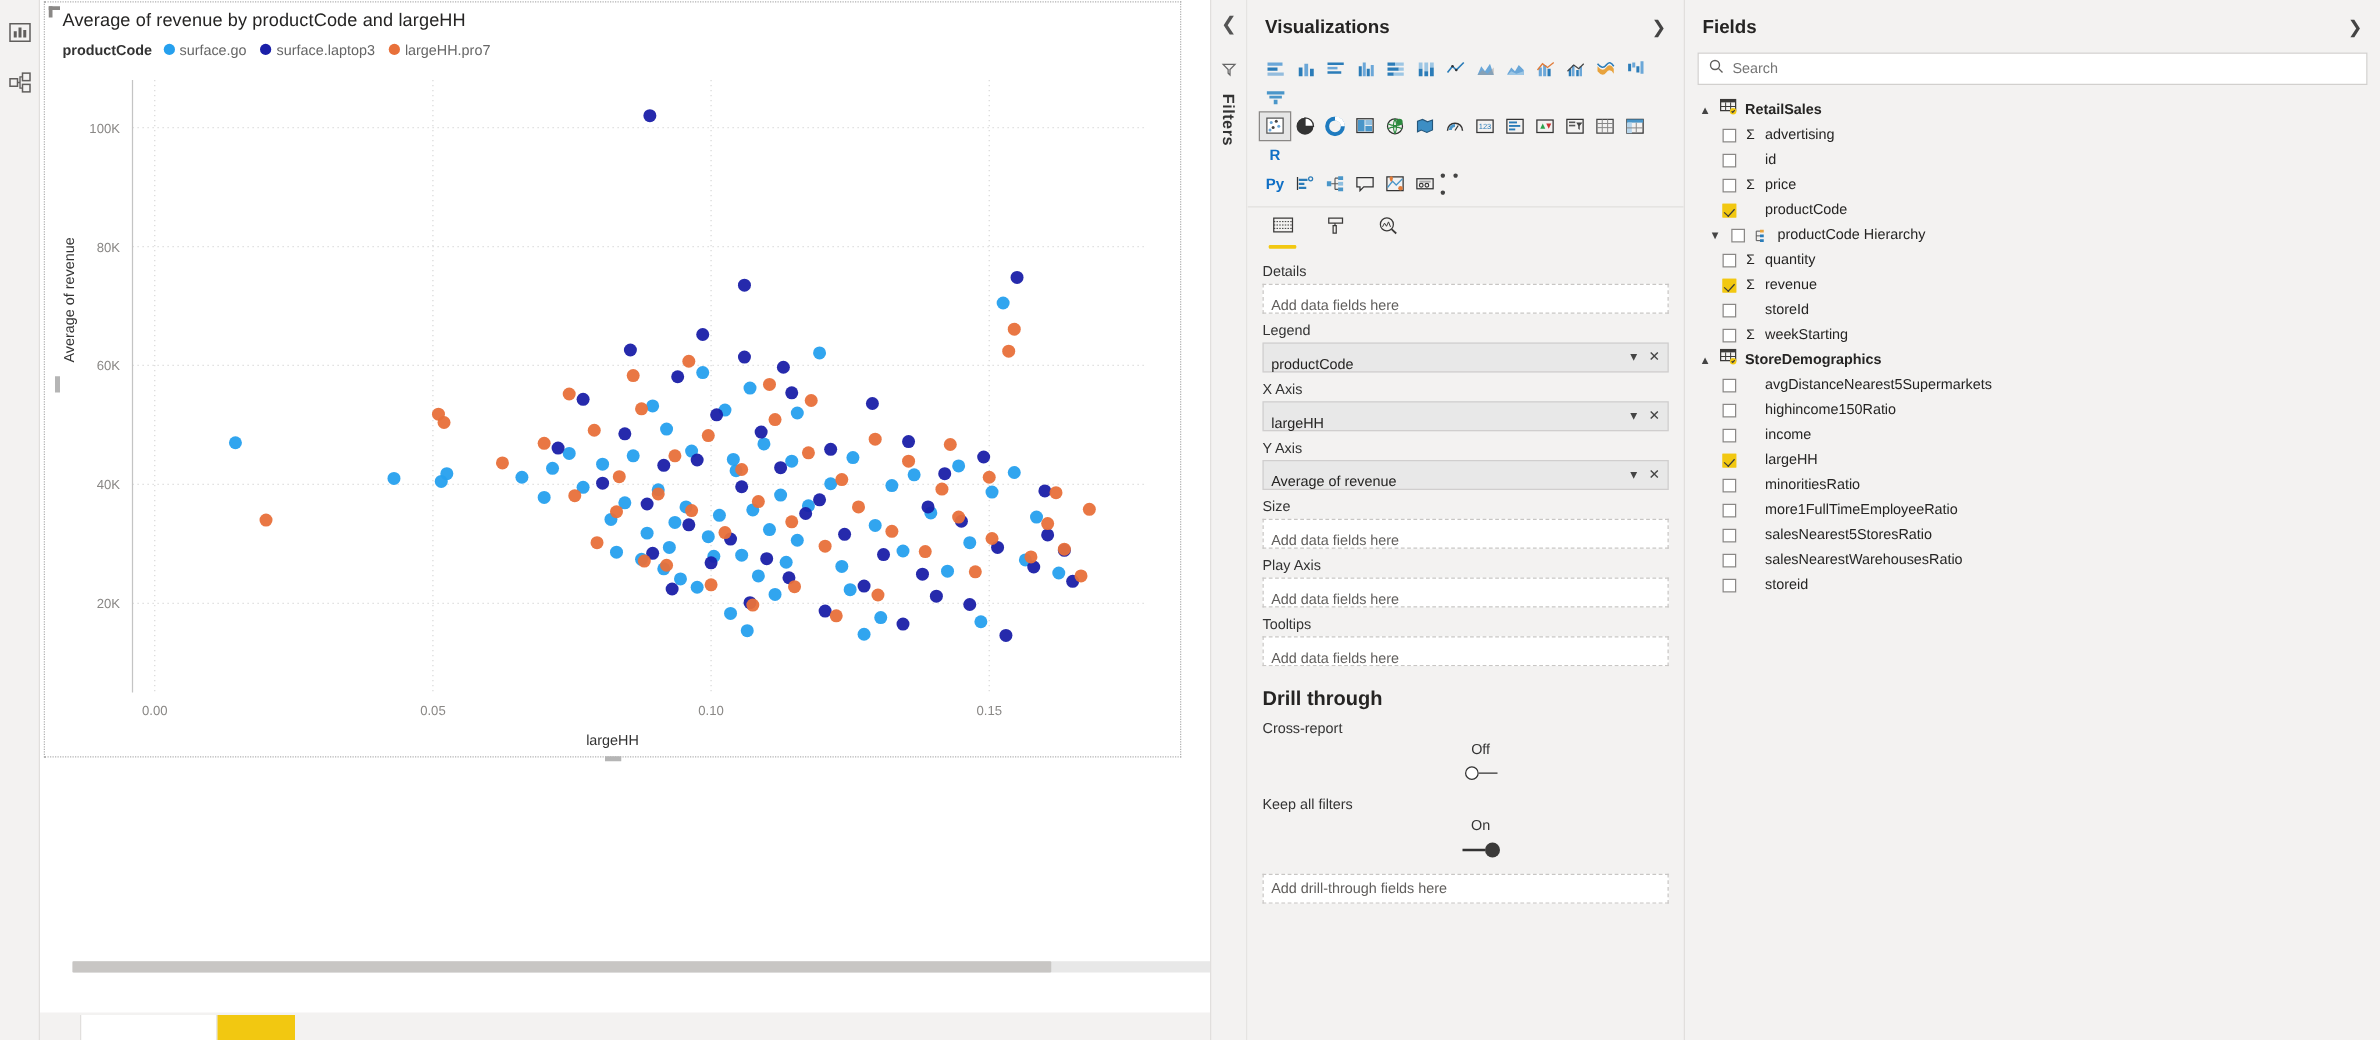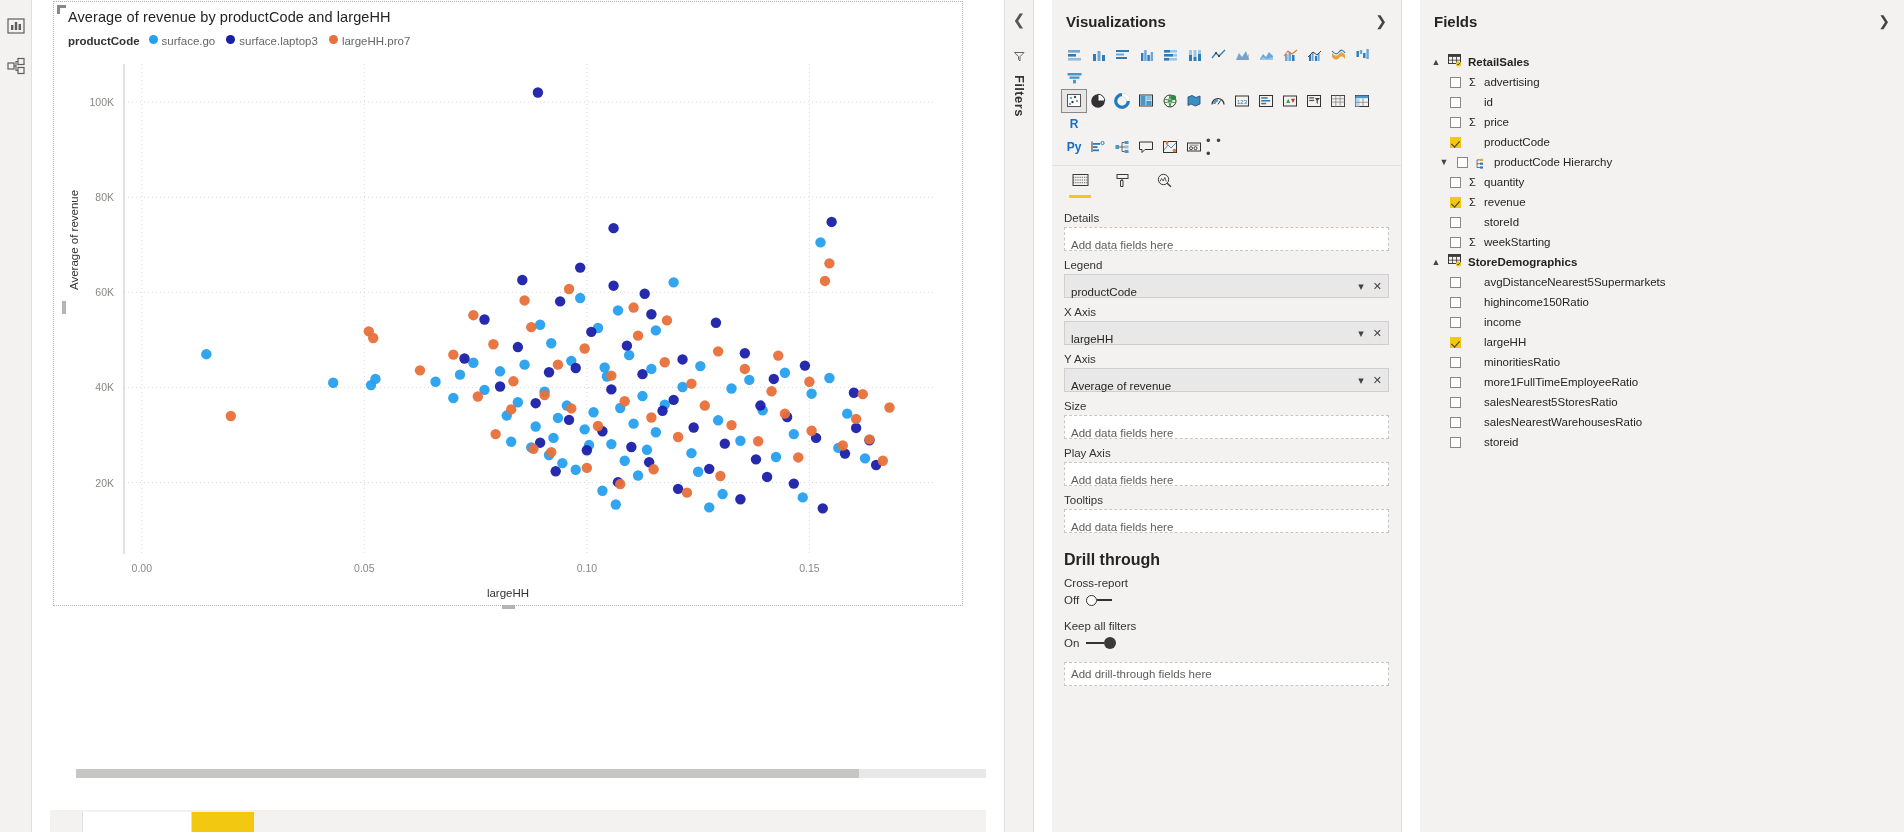--- a/index.html
+++ b/index.html
@@ -2,21 +2,21 @@
 <html><head>
 <meta charset="utf-8">
 <style>
   * { box-sizing: border-box; margin: 0; padding: 0; }
   html, body {
     width: 1904px; height: 832px;
     font-family: "Liberation Sans", sans-serif;
     background: #ffffff;
     overflow: hidden;
   }
-  .app { position: relative; width: 1904px; height: 606px; display: flex; gap: 18px; }
+  .app { position: relative; width: 1904px; height: 606px; display: flex; }
 
   
   .nav-rail {
     width: 32px; height: 832px;
     background: #f3f2f1;
     border-right: 1px solid #e1dfdd;
     display: flex; flex-direction: column; align-items: center;
     padding-top: 16px; gap: 20px; flex: 0 0 32px;
   }
   .nav-icon { width: 20px; height: 20px; color: #605e5c; cursor: pointer; }
@@ -171,21 +171,21 @@
   }
   .well-box.filled {
     background: #e8e8e8; border: 1px solid #d0cece;
     color: #252423; justify-content: space-between;
   }
   .well-box .well-val { flex: 1; margin-top: 12px; }
   .well-actions { display: flex; align-items: center; gap: 9px; color: #444; }
   .well-actions span { cursor: pointer; font-size: 11px; line-height: 1; }
 
   .drill-title { font-size: 16px; font-weight: bold; color: #252423; margin: 16px 0 4px 0; }
-  .toggle-row { display: flex; align-items: center; gap: 7px; margin: 5px 0 0 0; font-size: 11.5px; color: #333; }
+  .toggle-row { display: flex; align-items: center; gap: 7px; margin: 5px 0 0 24px; font-size: 11.5px; color: #333; flex-direction: column; }
   .toggle-off { width: 26px; height: 11px; display: flex; align-items: center; }
   .toggle-off .knob { width: 11px; height: 11px; border: 1.6px solid #333; border-radius: 50%; background: #fff; }
   .toggle-off .track { flex: 1; height: 1.6px; background: #333; }
   .toggle-on { width: 30px; height: 12px; display: flex; align-items: center; }
   .toggle-on .track { flex: 1; height: 1.6px; background: #333; }
   .toggle-on .knob { width: 12px; height: 12px; border-radius: 50%; background: #3b3a39; }
 
   
   .fields-pane {
     width: 355px; flex: 1 1 auto; height: 832px;
@@ -873,20 +873,31 @@
       </div>
     </div>
   </div>
 
   <div class="fields-pane">
     <div class="pane-header">
       <span class="pane-header-title">Fields</span>
       <span class="pane-chevron">❯</span>
     </div>
 
+    <div class="fields-search-wrap">
+      <div class="fields-search">
+        <span>
+          <svg width="12" height="12" viewBox="0 0 12 12">
+            <circle cx="5" cy="5" r="3.6" fill="none" stroke="#605e5c" stroke-width="1.1"></circle>
+            <line x1="7.7" y1="7.7" x2="11" y2="11" stroke="#605e5c" stroke-width="1.1"></line>
+          </svg>
+        </span>
+        <input type="text" value="" placeholder="Search" style="">
+      </div>
+    </div>
 
     <div class="fields-list" id="fields-list">
         <div class="table-row">
           <span class="expander" style="font-size:9px">▲</span>
           <span><svg width="14" height="13" viewBox="0 0 14 13">
               <rect x="0.5" y="0.5" width="12" height="9" fill="none" stroke="#3b3a39" stroke-width="1"></rect>
               <rect x="0.5" y="0.5" width="12" height="2.4" fill="#3b3a39"></rect>
               <line x1="4.5" y1="2.9" x2="4.5" y2="9.5" stroke="#3b3a39" stroke-width="0.8"></line>
               <line x1="8.5" y1="2.9" x2="8.5" y2="9.5" stroke="#3b3a39" stroke-width="0.8"></line>
               <line x1="0.5" y1="6.2" x2="12.5" y2="6.2" stroke="#3b3a39" stroke-width="0.8"></line>

